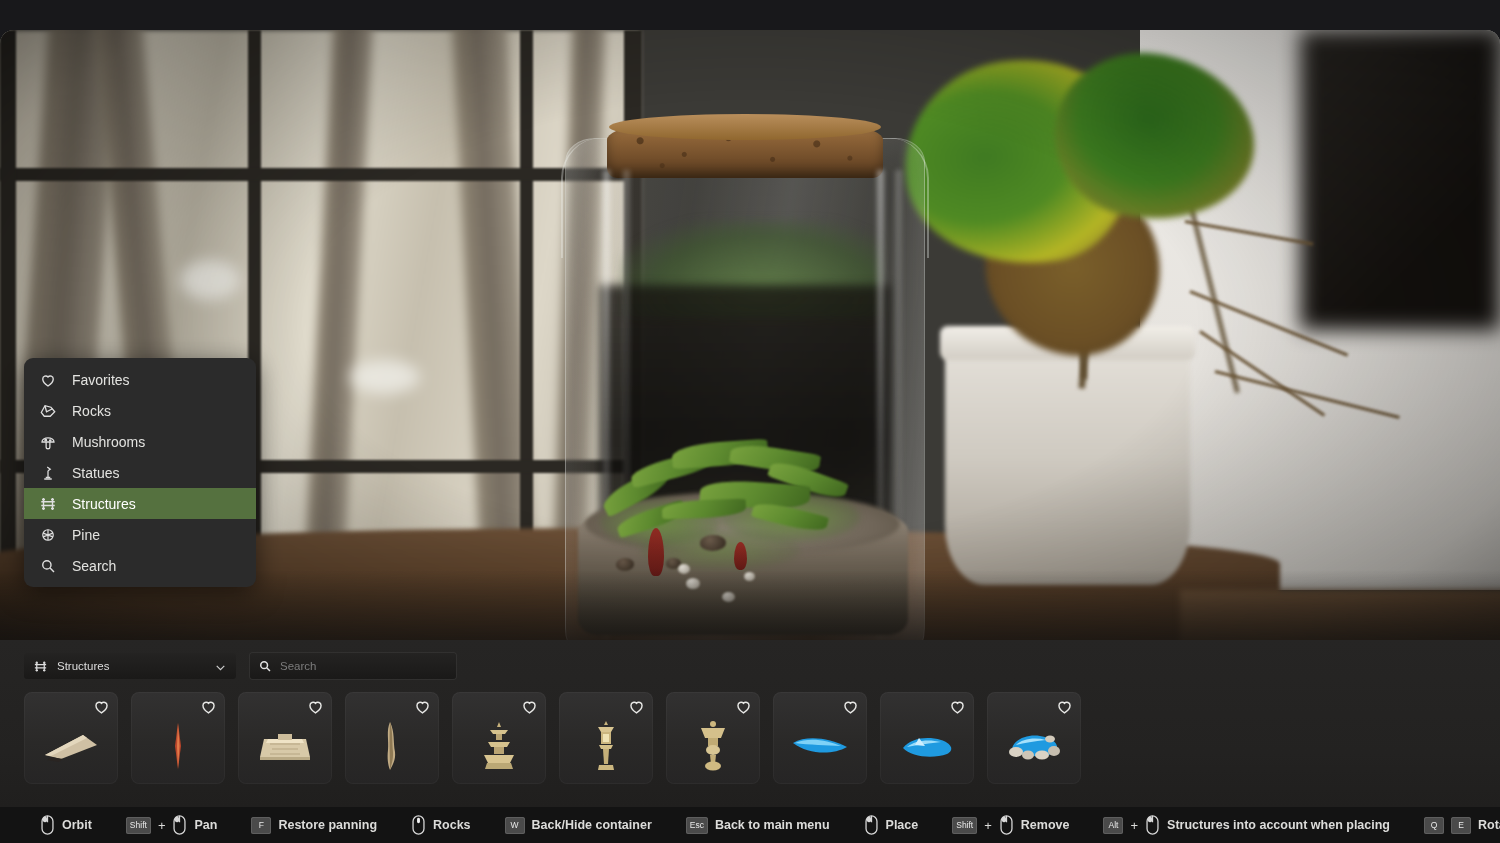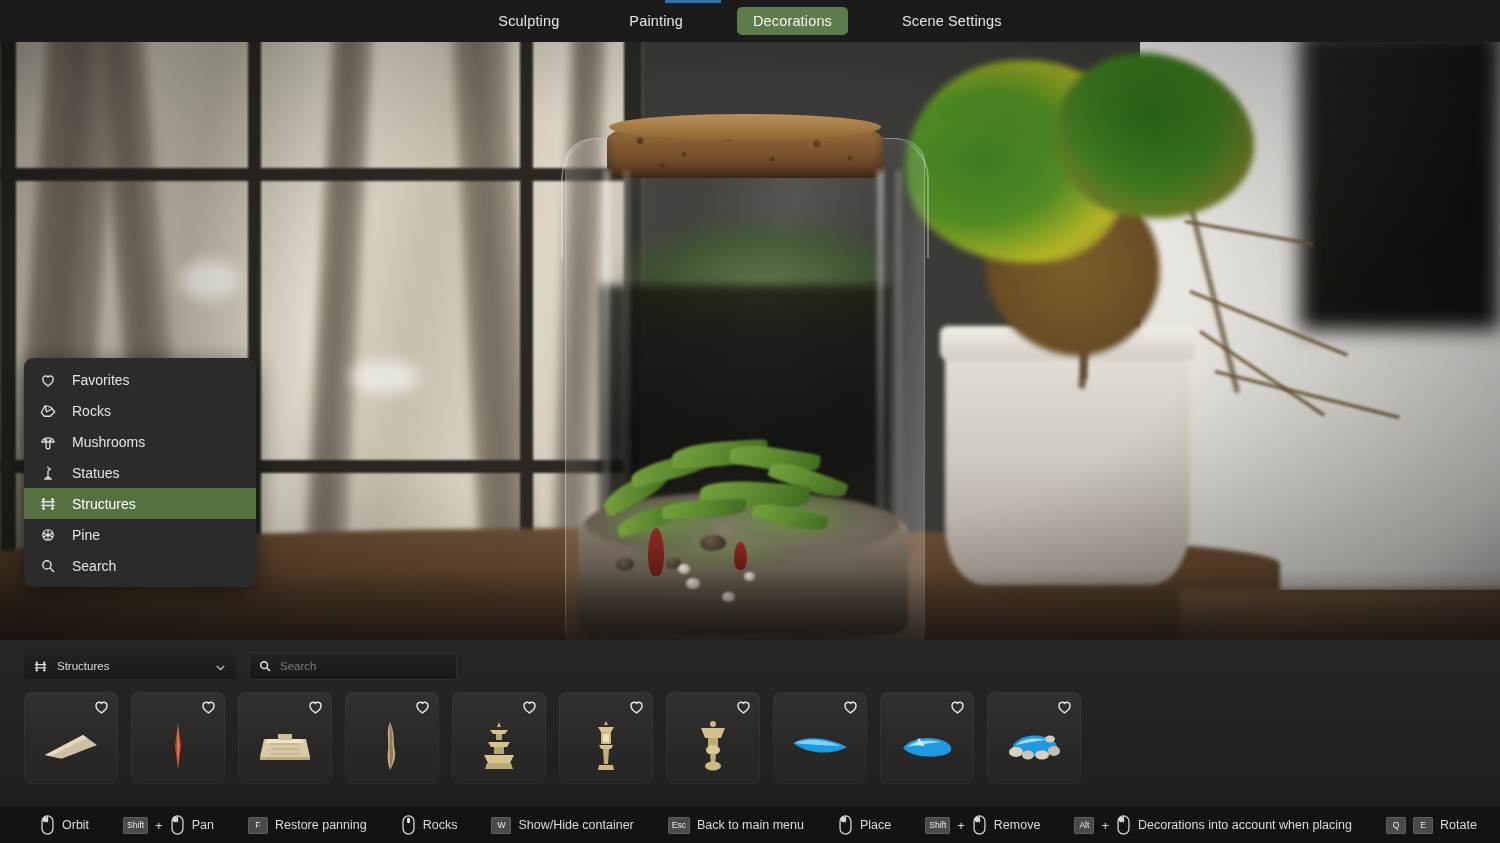--- a/index.html
+++ b/index.html
@@ -324,21 +324,21 @@
   }
   .thumb svg { display: block; }
 
   
   .hotkeys {
     position: absolute; left: 0; bottom: 0; width: 1500px; height: 36px;
     background: #131313;
     display: flex; align-items: center; padding-left: 40px; gap: 0px;
   }
   .hk { display: flex; align-items: center; gap: 7px; margin-right: 34px; }
-  .hk-label { font-size: 12.5px; color: #dcdcda; white-space: nowrap; }
+  .hk-label { font-size: 12.5px; color: #dcdcda; white-space: nowrap; font-weight: bold; }
   .key {
     min-width: 20px; height: 17px; padding: 0 4px;
     background: #4a4a4a; border-radius: 2.5px;
     display: flex; align-items: center; justify-content: center;
     font-size: 8.5px; color: #e8e8e8; line-height: 1;
     box-shadow: inset 0 0 0 1px #5e5e5e;
   }
   .plus { font-size: 13px; color: #dcdcda; }
   .mouse-ico { width: 15px; height: 20px; }
   .mouse-ico svg { width: 15px; height: 20px; display: block; }
@@ -429,29 +429,20 @@
       <div class="pebble" style="left:686px;top:548px;width:14px;height:11px;"></div>
       <div class="pebble" style="left:722px;top:562px;width:13px;height:10px;"></div>
       <div class="pebble" style="left:744px;top:542px;width:11px;height:9px;"></div>
       <div class="pebble" style="left:678px;top:534px;width:12px;height:10px;"></div>
 
       <div class="vignette"></div>
     </div>
     <div class="vp-shade-bottom"></div>
   </div>
 
-  <div class="topbar">
-    <div class="top-sliver"></div>
-    <div class="tabs">
-      <div class="tab">Sculpting</div>
-      <div class="tab">Painting</div>
-      <div class="tab active">Decorations</div>
-      <div class="tab">Scene Settings</div>
-    </div>
-  </div>
 
   <div class="flyout">
 
     <div class="fly-item">
       <span class="fly-ico">
         <svg viewBox="0 0 24 24" fill="none" stroke="currentColor" stroke-width="1.8">
             <path d="M12 20s-7-4.6-7-9.4A4 4 0 0 1 12 8a4 4 0 0 1 7 2.6C19 15.4 12 20 12 20z"></path>
           </svg>
       </span>
       <span>Favorites</span>
@@ -758,21 +749,21 @@
           <svg viewBox="0 0 16 22" fill="none" stroke="#d8d8d8" stroke-width="1.4">
               <rect x="2" y="1" width="12" height="20" rx="6"></rect>
               <rect x="6.4" y="3" width="3.2" height="6" rx="1.6" fill="#f0f0f0" stroke="none"></rect>
             </svg>
         </span>
         <span class="hk-label">Rocks</span>
       </div>
 
       <div class="hk">
         <span class="key">W</span>
-        <span class="hk-label">Show/Hide container</span>
+        <span class="hk-label">Back/Hide container</span>
       </div>
 
       <div class="hk">
         <span class="key">Esc</span>
         <span class="hk-label">Back to main menu</span>
       </div>
 
       <div class="hk">
         <span class="mouse-ico">
           <svg viewBox="0 0 16 22" fill="none" stroke="#d8d8d8" stroke-width="1.4">
@@ -800,21 +791,21 @@
       <div class="hk">
         <span class="key">Alt</span>
         <span class="plus">+</span>
         <span class="mouse-ico">
           <svg viewBox="0 0 16 22" fill="none" stroke="#d8d8d8" stroke-width="1.4">
               <rect x="2" y="1" width="12" height="20" rx="6"></rect>
               <path d="M8 1v7"></path>
               <rect x="3" y="2" width="4.6" height="6" rx="2" fill="#d8d8d8" stroke="none"></rect>
             </svg>
         </span>
-        <span class="hk-label">Decorations into account when placing</span>
+        <span class="hk-label">Structures into account when placing</span>
       </div>
 
       <div class="hk">
         <span class="key">Q</span>
         <span class="key">E</span>
         <span class="hk-label">Rotate</span>
       </div>
 
     </div>
   </div>

